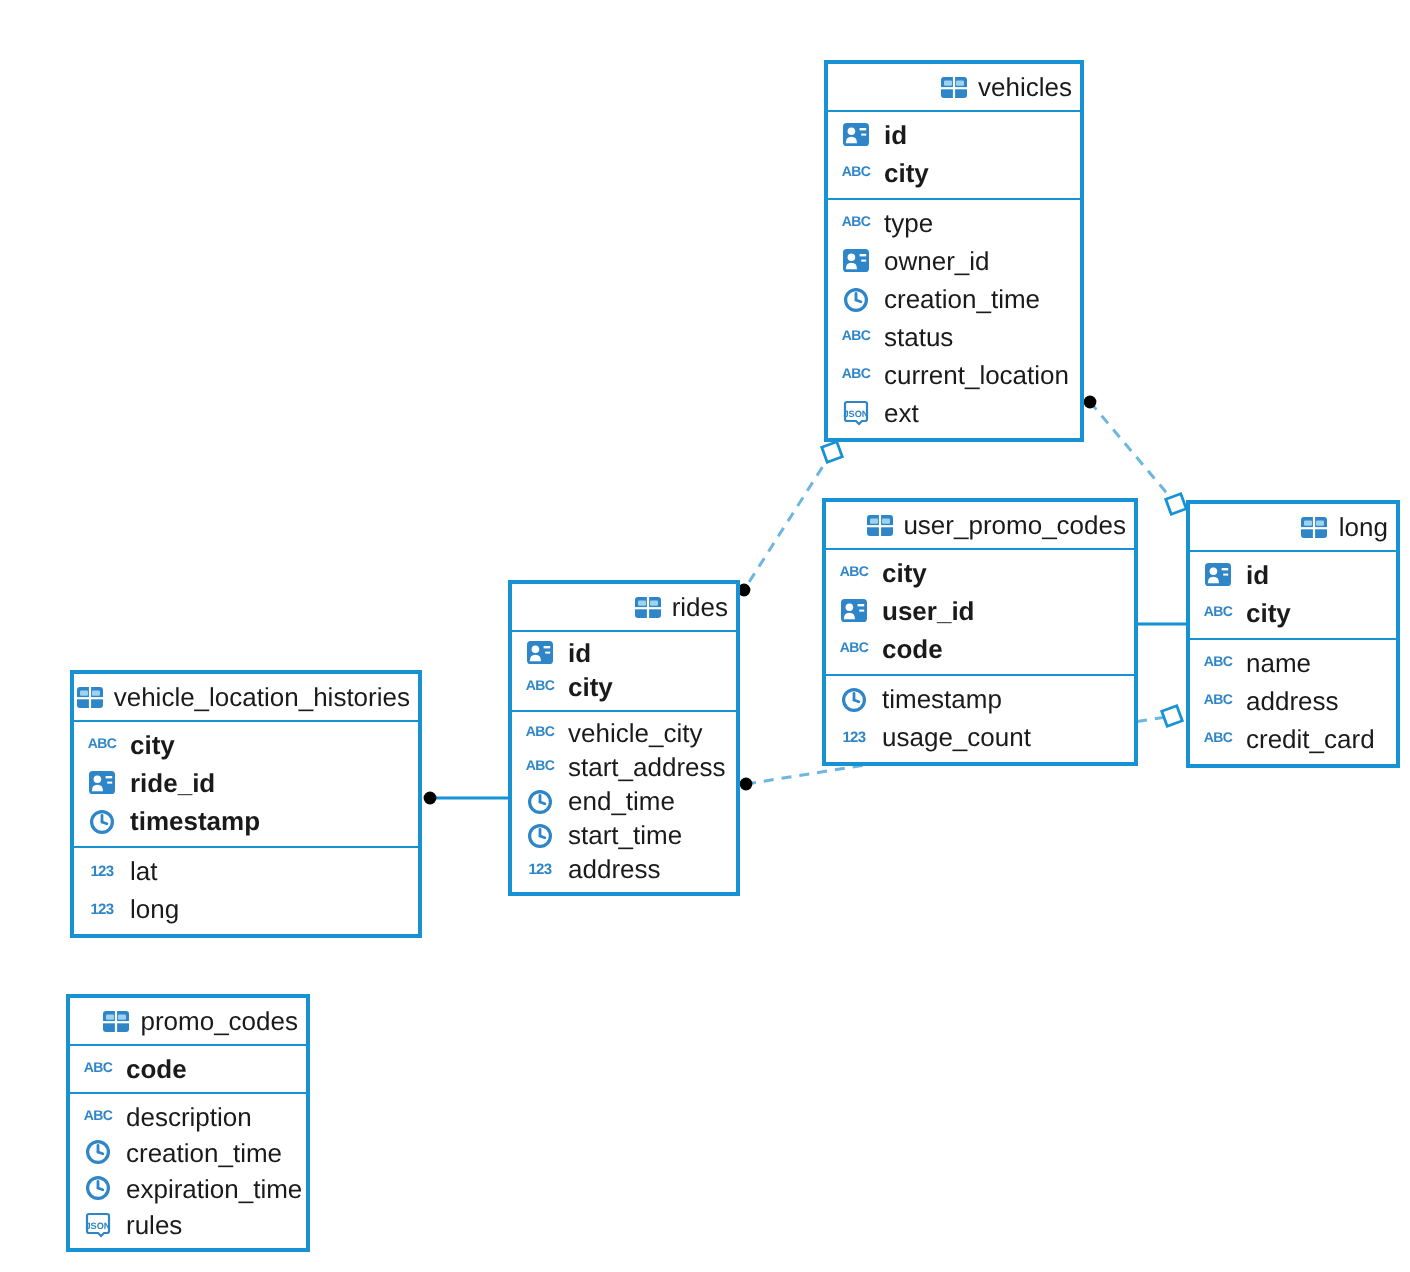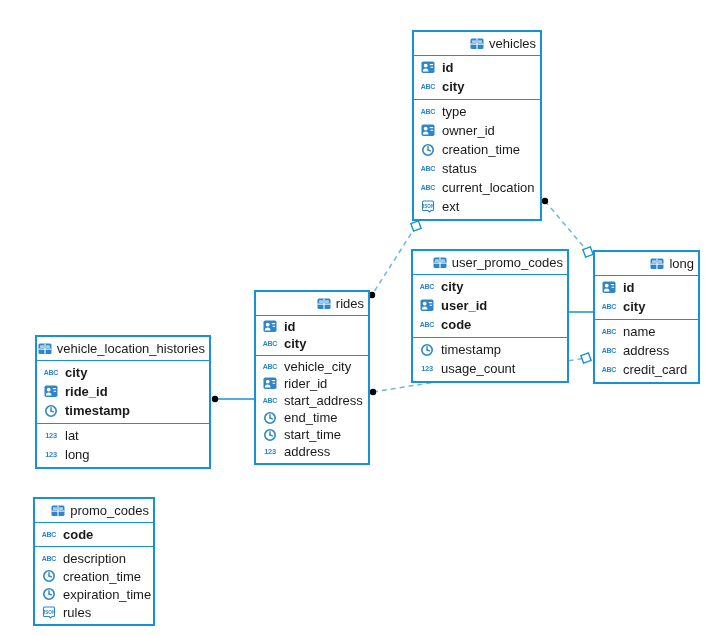--- a/index.html
+++ b/index.html
@@ -323,32 +323,20 @@
       </div>
       <div class="erd-section cols">
         <div class="erd-row">
           <span class="icon-cell">
             <span class="glyph-icon" style="color: rgb(46, 134, 200);">ABC</span>
           </span>
           <span>vehicle_city</span>
         </div>
         <div class="erd-row">
           <span class="icon-cell">
-            <svg xmlns="http://www.w3.org/2000/svg" width="14" height="13" viewBox="0 0 14 13">
-              <rect x="0.5" y="0.5" width="13" height="11.5" rx="1.8" fill="#2e86c8"></rect>
-              <circle cx="4.7" cy="4.6" r="1.9" fill="#ffffff"></circle>
-              <path d="M1.9 10.6 Q1.9 7.4 4.7 7.4 Q7.5 7.4 7.5 10.6 Z" fill="#ffffff"></path>
-              <line x1="8.8" y1="3.6" x2="12.1" y2="3.6" stroke="#ffffff" stroke-width="1.2"></line>
-              <line x1="9.6" y1="6.3" x2="12.1" y2="6.3" stroke="#ffffff" stroke-width="1.0"></line>
-            </svg>
-          </span>
-          <span>rider_id</span>
-        </div>
-        <div class="erd-row">
-          <span class="icon-cell">
             <span class="glyph-icon" style="color: rgb(46, 134, 200);">ABC</span>
           </span>
           <span>start_address</span>
         </div>
         <div class="erd-row">
           <span class="icon-cell">
             <svg xmlns="http://www.w3.org/2000/svg" width="14" height="14" viewBox="0 0 14 14">
               <circle cx="7" cy="7" r="5.2" fill="none" stroke="#2e86c8" stroke-width="1.6"></circle>
               <line x1="7" y1="7" x2="7" y2="3.7" stroke="#2e86c8" stroke-width="1.4" stroke-linecap="round"></line>
               <line x1="7" y1="7" x2="9.4" y2="7.9" stroke="#2e86c8" stroke-width="1.4" stroke-linecap="round"></line>

